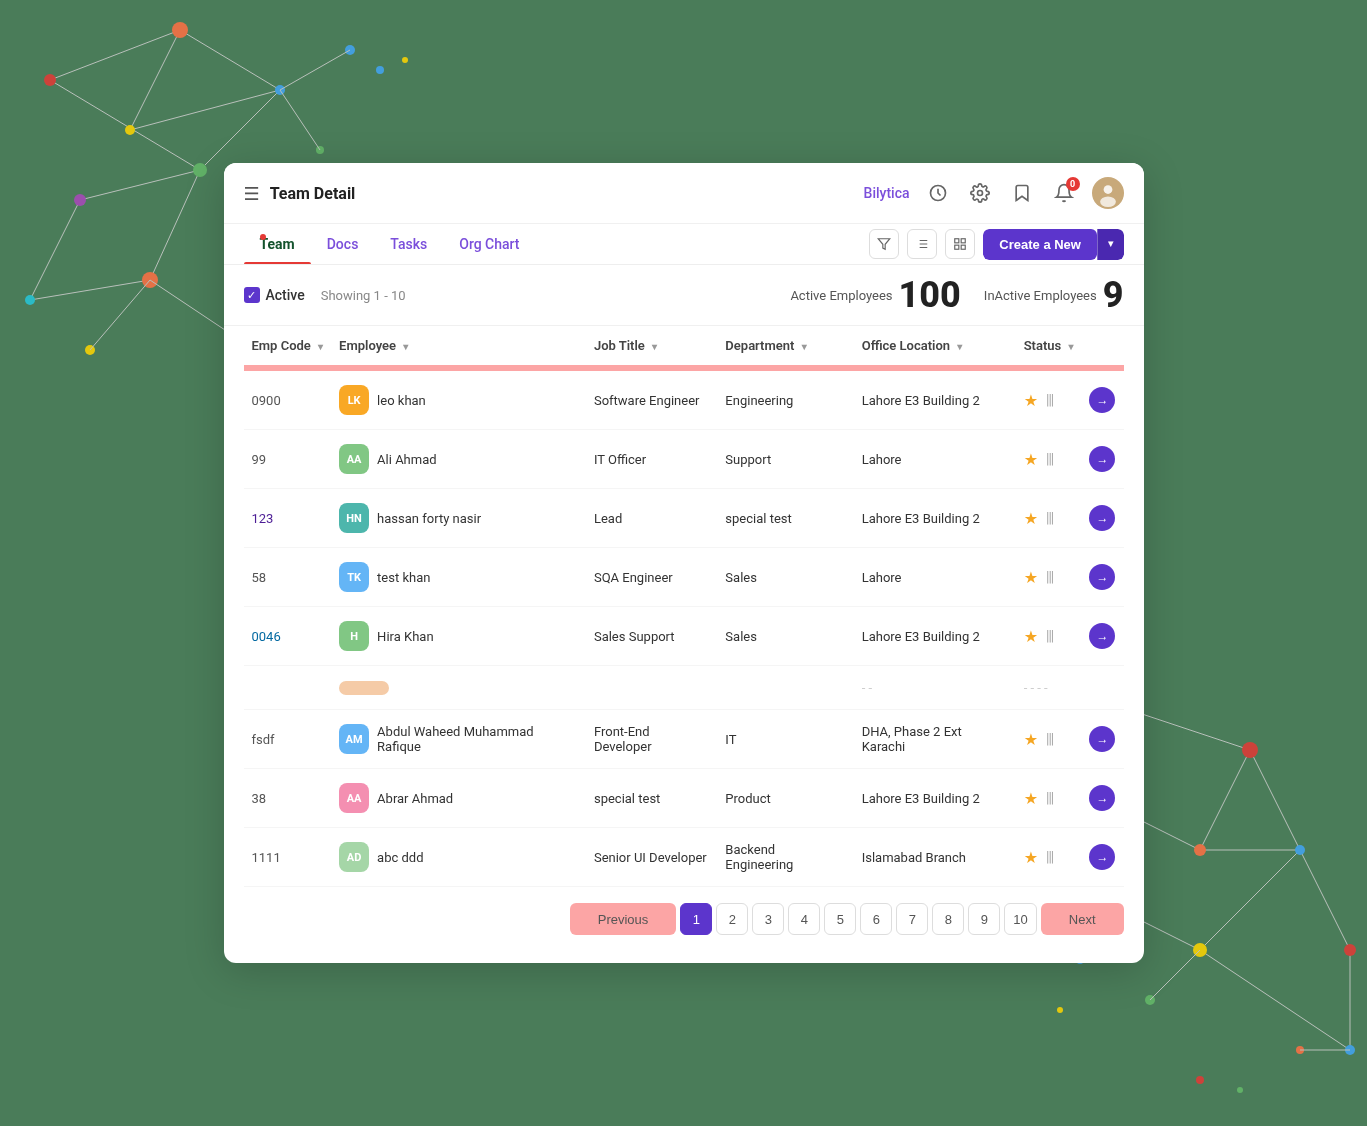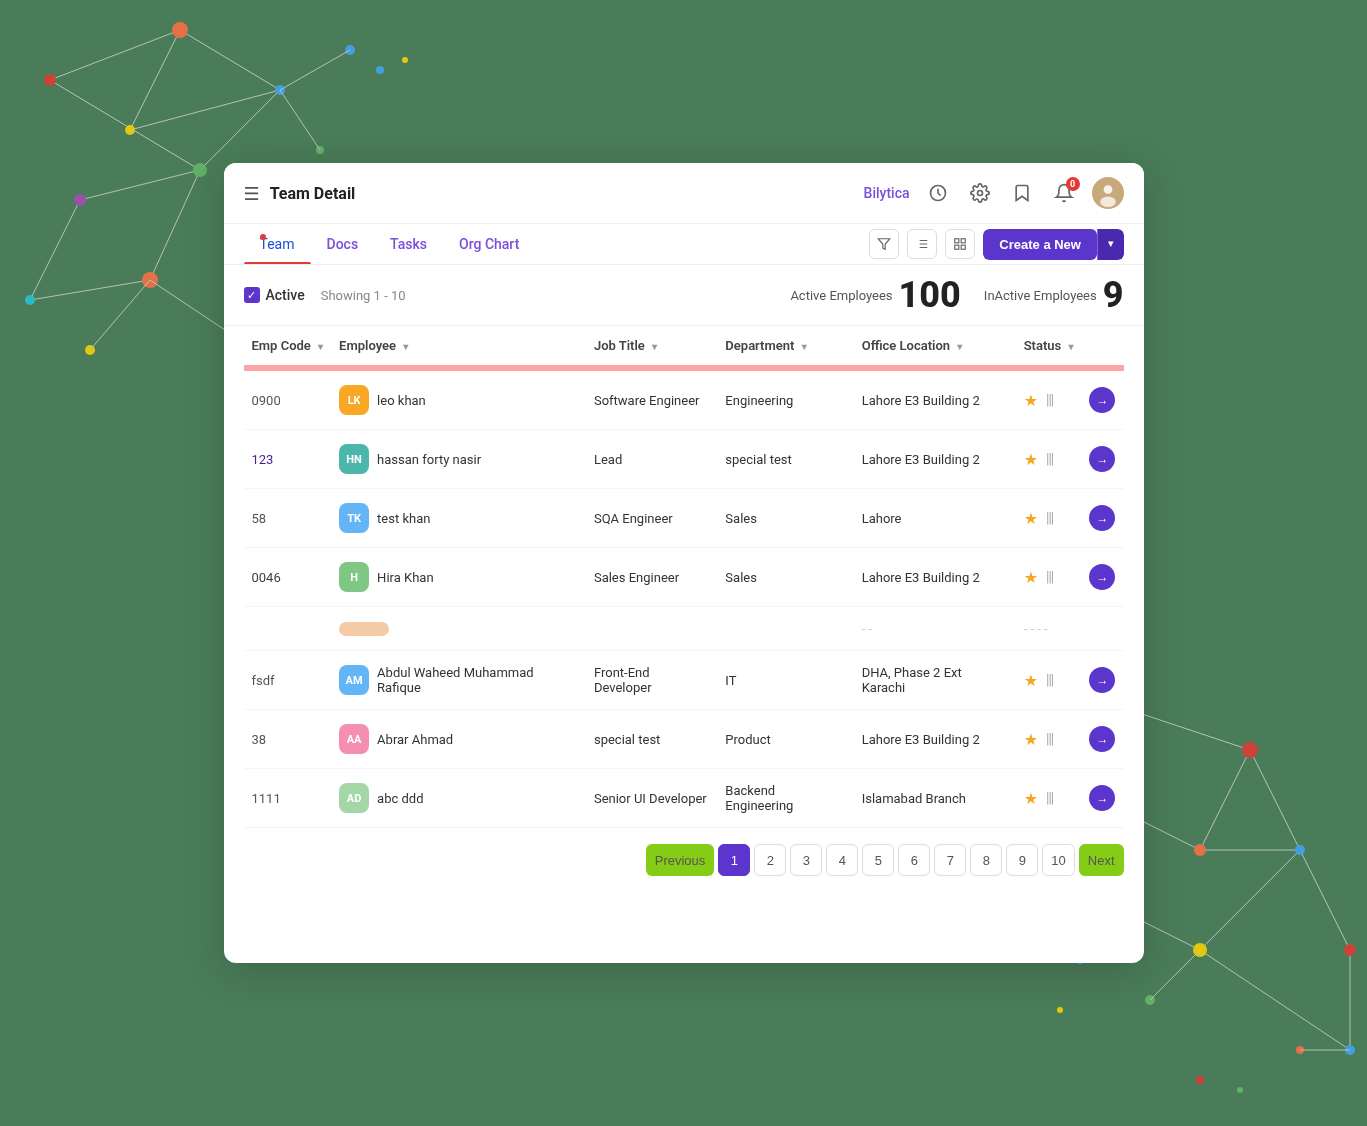--- a/index.html
+++ b/index.html
@@ -122,22 +122,22 @@
     }
     .nav-tab {
       padding: 12px 16px;
       font-size: 14px;
       color: #7b4fdb;
       cursor: pointer;
       position: relative;
       font-weight: 500;
     }
     .nav-tab.active {
-      color: #1d4ed8;
-      font-weight: 400;
+      color: #14532d;
+      font-weight: 700;
     }
     .nav-tab.active::after {
       content: '';
       position: absolute;
       bottom: 0;
       left: 0;
       right: 0;
       height: 2px;
       background: #e53935;
       border-radius: 2px 2px 0 0;
@@ -328,22 +328,22 @@
       color: #555;
       background: #fff;
       padding: 0 8px;
     }
     .page-btn.active {
       background: #5c35cc;
       color: #fff;
       border-color: #5c35cc;
     }
     .page-prev, .page-next {
-      padding: 0 9px;
-      background: #84cc16;
+      padding: 0 28px;
+      background: #fca5a5;
       color: #555;
       border: none;
     }
   </style>
 </head>
 <body>
 
 <svg class="bg-network" viewBox="0 0 1367 1126" xmlns="http://www.w3.org/2000/svg">
 
   <g opacity="0.85">
@@ -552,20 +552,41 @@
           <div class="action-group">
             <span class="star-icon">★</span>
             <span class="barcode-icon">|||</span>
           </div>
         </td>
         <td>
           <div class="arrow-btn">→</div>
         </td>
       </tr>
           <tr>
+        <td style="color:#555;">99</td>
+        <td>
+          <div class="emp-cell">
+            <div class="emp-avatar" style="background:#81c784;">AA</div>
+            <span>Ali Ahmad</span>
+          </div>
+        </td>
+        <td>IT Officer</td>
+        <td>Support</td>
+        <td>Lahore</td>
+        <td>
+          <div class="action-group">
+            <span class="star-icon">★</span>
+            <span class="barcode-icon">|||</span>
+          </div>
+        </td>
+        <td>
+          <div class="arrow-btn">→</div>
+        </td>
+      </tr>
+          <tr>
         <td style="color:#4c1d95;">123</td>
         <td>
           <div class="emp-cell">
             <div class="emp-avatar" style="background:#4db6ac;">HN</div>
             <span>hassan forty nasir</span>
           </div>
         </td>
         <td>Lead</td>
         <td>special test</td>
         <td>Lahore E3 Building 2</td>
@@ -594,28 +615,28 @@
           <div class="action-group">
             <span class="star-icon">★</span>
             <span class="barcode-icon">|||</span>
           </div>
         </td>
         <td>
           <div class="arrow-btn">→</div>
         </td>
       </tr>
           <tr>
-        <td style="color:#404040;">0046</td>
+        <td style="color:#0369a1;">0046</td>
         <td>
           <div class="emp-cell">
             <div class="emp-avatar" style="background:#81c784;">H</div>
             <span>Hira Khan</span>
           </div>
         </td>
-        <td>Sales Engineer</td>
+        <td>Sales Support</td>
         <td>Sales</td>
         <td>Lahore E3 Building 2</td>
         <td>
           <div class="action-group">
             <span class="star-icon">★</span>
             <span class="barcode-icon">|||</span>
           </div>
         </td>
         <td>
           <div class="arrow-btn">→</div>

